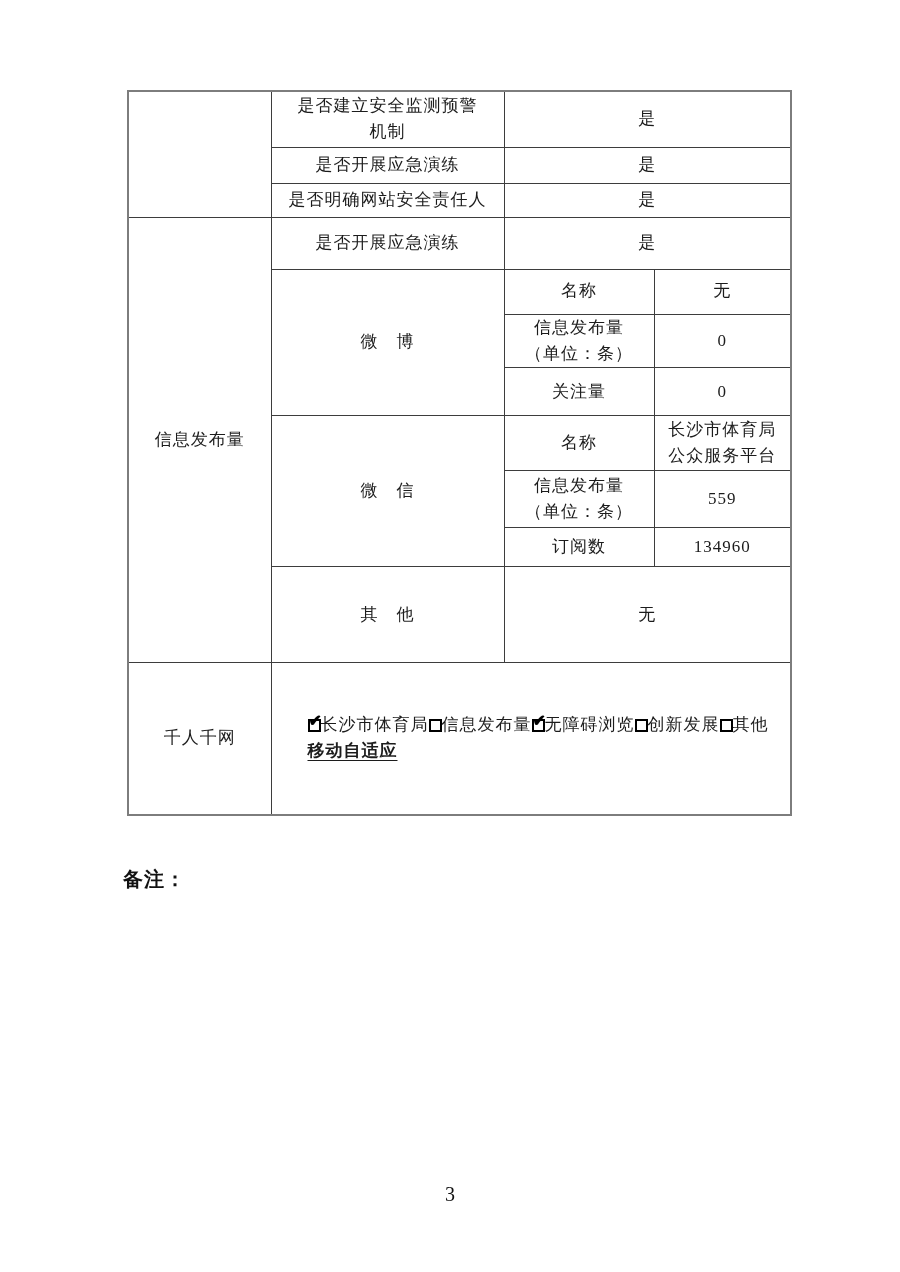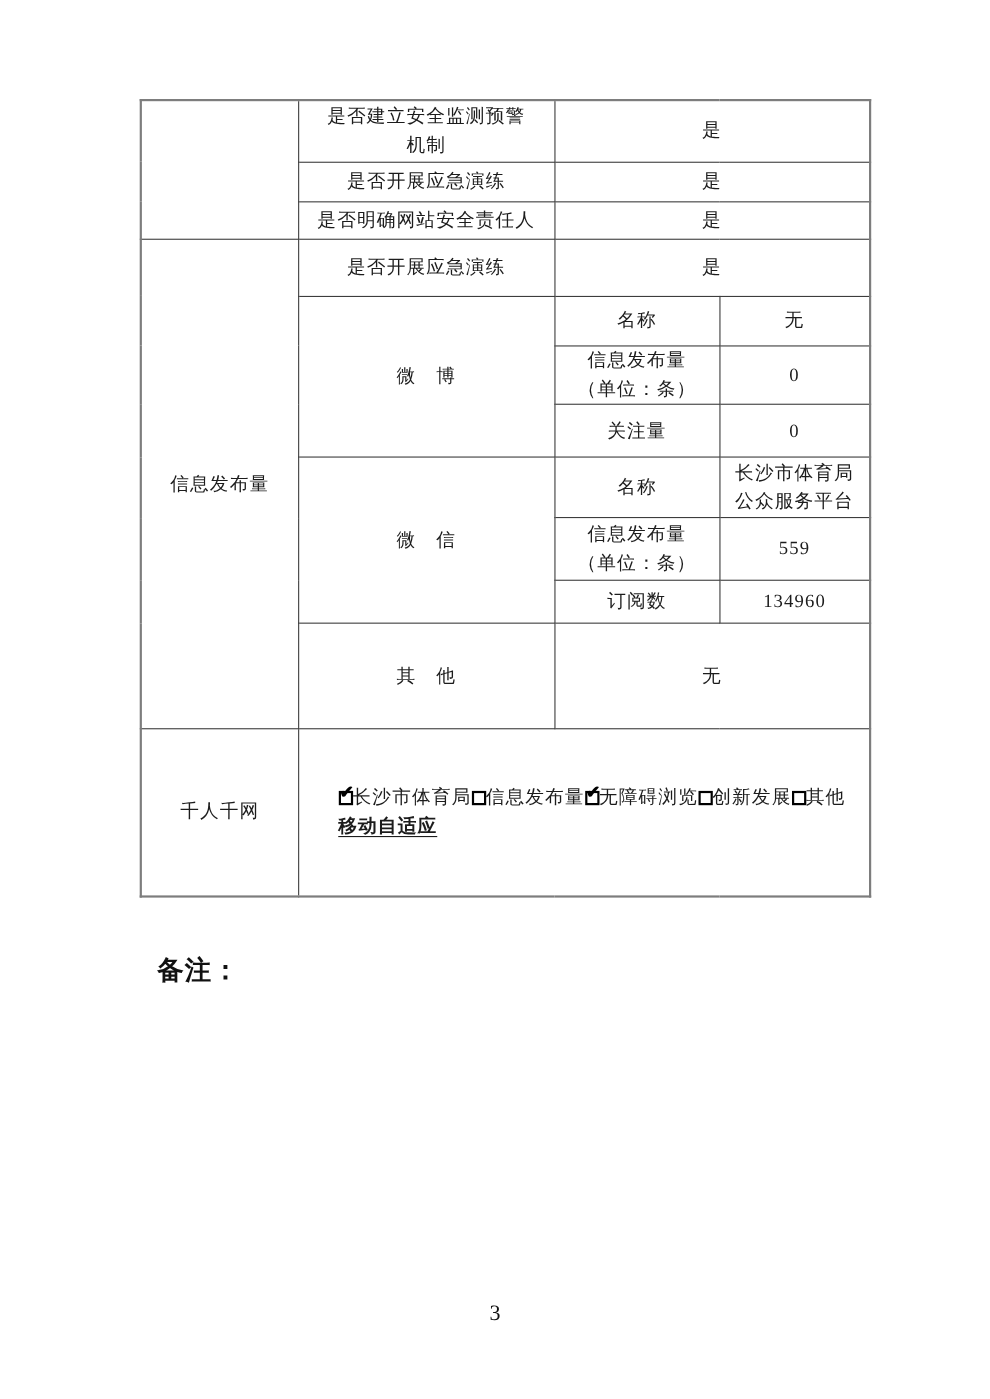--- a/index.html
+++ b/index.html
@@ -64,25 +64,24 @@
   .underlined {
     text-decoration: underline;
     text-underline-offset: 4px;
     font-weight: bold;
   }
 
   .remarks {
     position: absolute;
     left: 123px;
     top: 866px;
-    font-size: 24px;
+    font-size: 20px;
     font-weight: bold;
     letter-spacing: 1px;
     color: #111;
-    margin-left: 20px;
   }
   .page-number {
     position: absolute;
     left: 0;
     top: 1183px;
     width: 100%;
     text-align: center;
     font-size: 20px;
     color: #111;
   }

